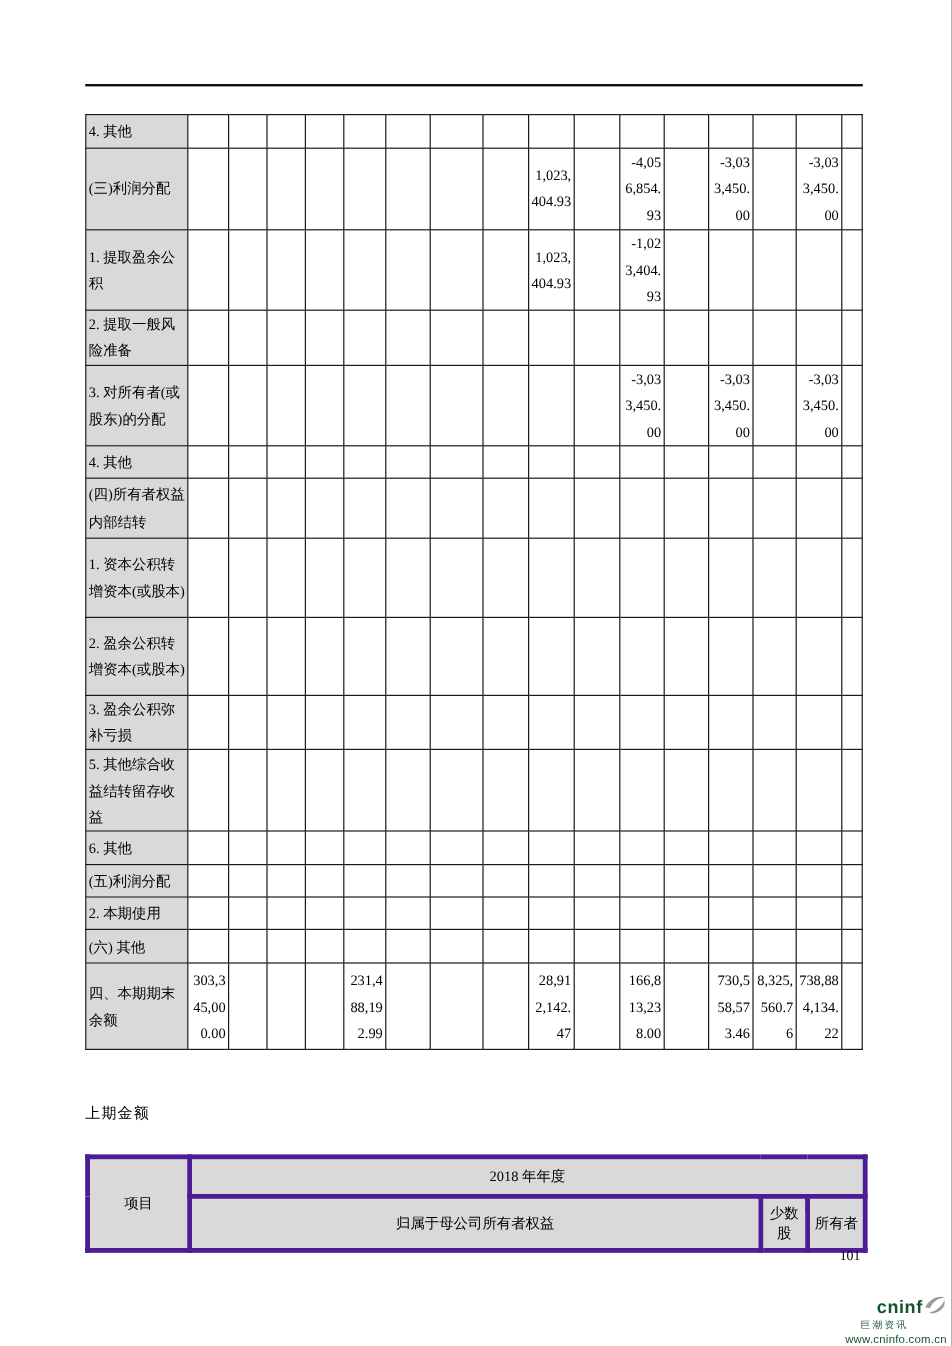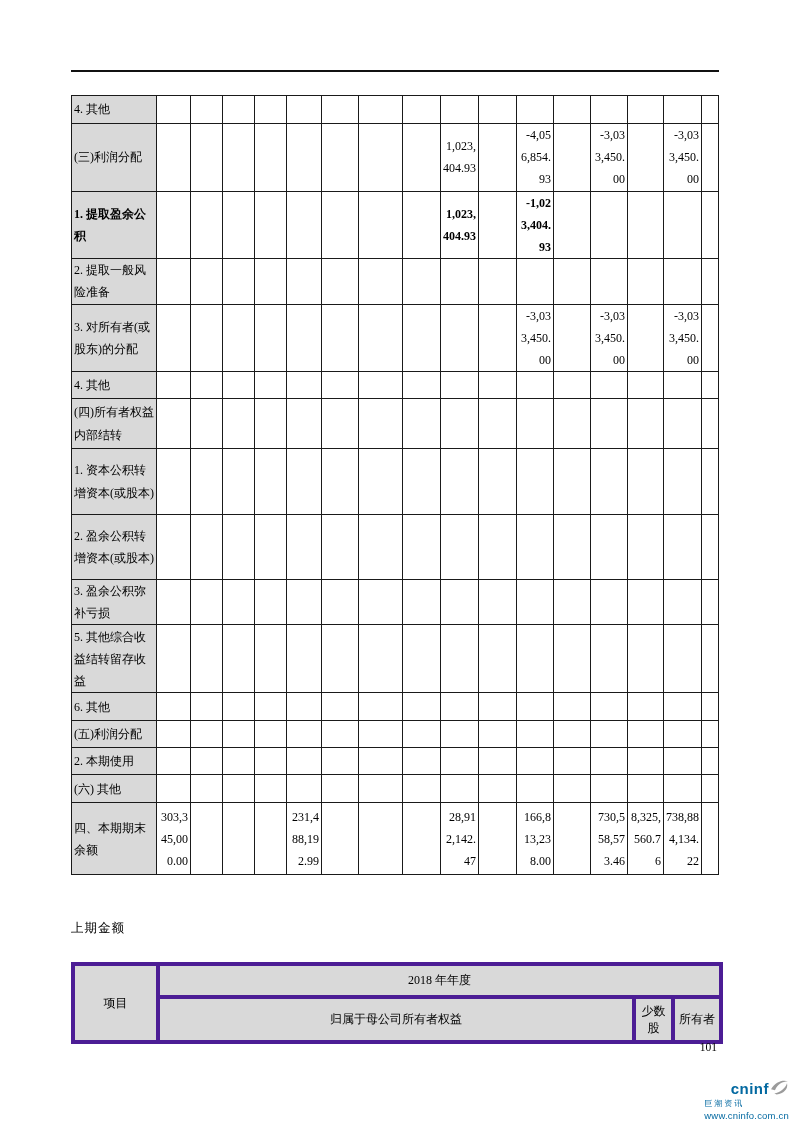--- a/index.html
+++ b/index.html
@@ -64,21 +64,21 @@
     font-size:12px;
     text-align:center;
     vertical-align:middle;
     overflow:hidden;
   }
   .page-number{
     position:absolute;top:1041px;right:76px;font-size:11.5px;
   }
   .cninfo-logo{
     position:absolute;top:1079px;right:4px;
-    color:#0369a1;text-align:left;line-height:1;
+    color:#14532d;text-align:center;line-height:1;
     font-family:"Liberation Sans","DejaVu Sans",sans-serif;
   }
   .cninfo-row1{display:flex;align-items:center;justify-content:flex-end;gap:1px;}
   .cninfo-brand{font-size:15px;font-weight:bold;letter-spacing:.5px;}
   .cninfo-cn{font-size:8px;letter-spacing:2px;margin:2px 19px 0 0;}
   .cninfo-url{font-size:9.5px;margin-top:3px;letter-spacing:.2px;}
 </style>
 </head>
 <body>
 
@@ -138,21 +138,21 @@
           <td class="val"></td>
           <td class="val">1,023,404.93</td>
           <td class="val"></td>
           <td class="val">-4,056,854.93</td>
           <td class="val"></td>
           <td class="val">-3,033,450.00</td>
           <td class="val"></td>
           <td class="val">-3,033,450.00</td>
           <td class="val"></td>
         </tr>
-        <tr style="height: 48px; font-weight: bold;">
+        <tr style="height: 48px;">
           <td class="lbl">1. 提取盈余公积</td>
           <td class="val"></td>
           <td class="val"></td>
           <td class="val"></td>
           <td class="val"></td>
           <td class="val"></td>
           <td class="val"></td>
           <td class="val"></td>
           <td class="val"></td>
           <td class="val">1,023,404.93</td>

